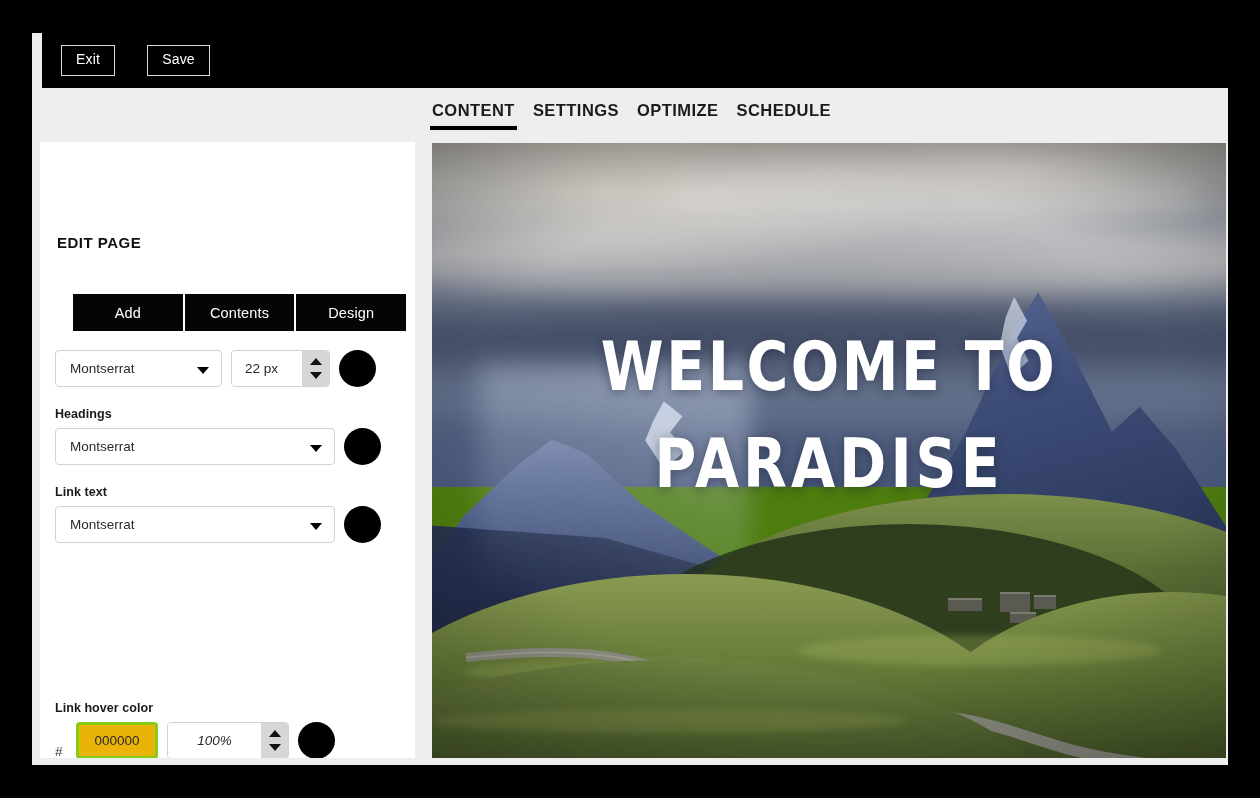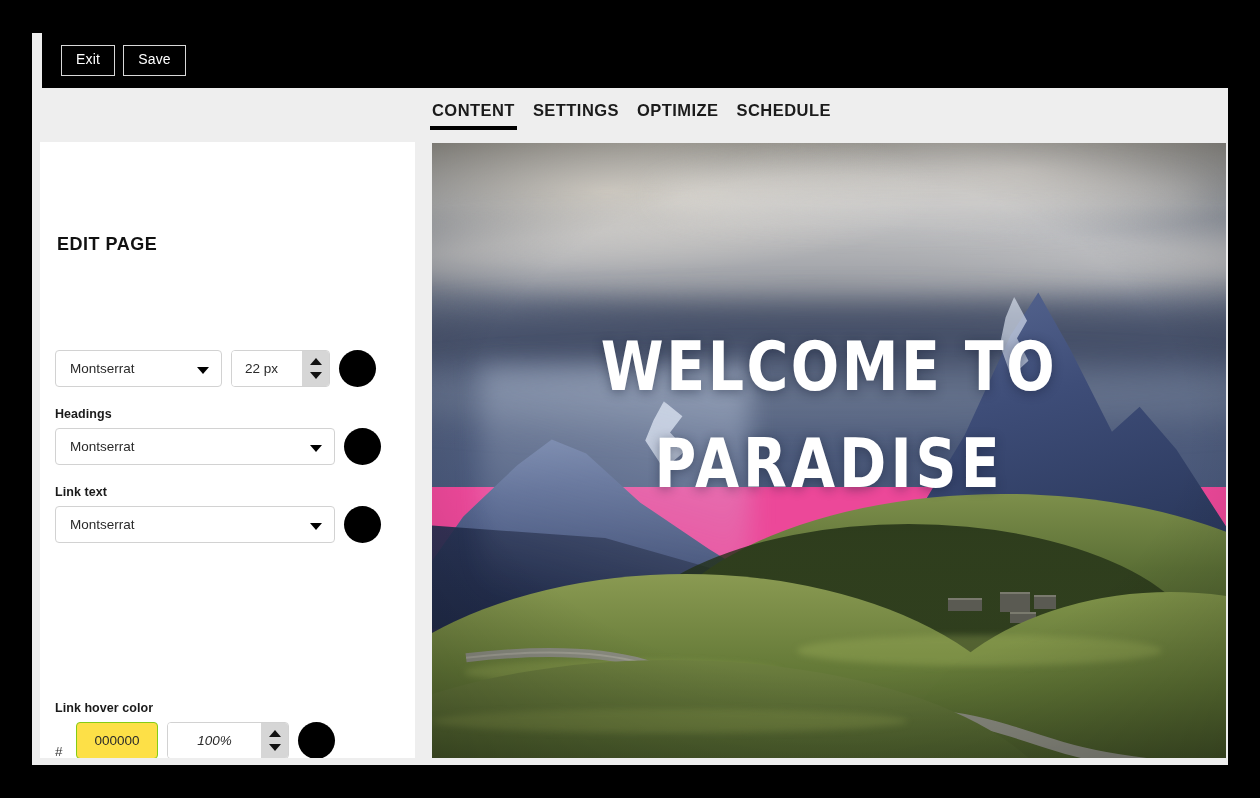--- a/index.html
+++ b/index.html
@@ -21,21 +21,21 @@
 
   
   #toolbar {
     position: absolute;
     left: 10px; top: 0;
     width: 1186px; height: 55px;
     background: #000000;
     display: flex;
     align-items: center;
     padding-left: 19px;
-    gap: 8px;
+    gap: 32px;
   }
   .tb-btn {
     background: #000000;
     border: 1px solid #d8d8d8;
     color: #ffffff;
     font-family: "Liberation Sans", sans-serif;
     font-size: 14px;
     letter-spacing: .2px;
     padding: 6px 14px 7px;
     min-width: 54px;
@@ -74,21 +74,21 @@
   #sidebar {
     position: absolute;
     left: 8px; top: 109px;
     width: 375px; height: 616px;
     background: #ffffff;
     overflow: hidden;
   }
   #panel-title {
     position: absolute;
     left: 17px; top: 92px;
-    font-size: 18px;
+    font-size: 15px;
     font-weight: 700;
     letter-spacing: .5px;
     color: #111;
   }
 
   
   #segmented {
     position: absolute;
     left: 33px; top: 152px;
     width: 333px; height: 37px;
@@ -211,38 +211,38 @@
     left: 15px; top: 559px;
     width: 350px;
   }
   .hash {
     font-size: 13.5px;
     color: #333;
     width: 12px;
   }
   .hex-input {
     width: 82px; height: 37px;
-    border: 1px solid #84cc16;
+    border: 3px solid #84cc16;
     border-radius: 4px;
-    background: #fde047;
+    background: #eab308;
     display: flex;
     align-items: center;
     justify-content: center;
     font-size: 13.5px;
     color: #2a2a2a;
     cursor: text;
   }
 
   
   #preview {
     position: absolute;
     left: 400px; top: 110px;
     width: 794px; height: 615px;
     overflow: hidden;
-    background: #ec4899;
+    background: #4d7c0f;
   }
   #photo { position: absolute; inset: 0; }
 
   .sky {
     position: absolute; left: 0; top: 0; width: 100%; height: 56%;
     background:
       radial-gradient(ellipse 60% 34% at 22% 14%, rgba(222,216,205,.85), rgba(222,216,205,0) 70%),
       radial-gradient(ellipse 52% 26% at 74% 8%,  rgba(205,201,196,.75), rgba(205,201,196,0) 72%),
       radial-gradient(ellipse 70% 22% at 48% 40%, rgba(60,72,96,.80),  rgba(60,72,96,0) 75%),
       radial-gradient(ellipse 40% 18% at 88% 30%, rgba(150,158,175,.55), rgba(150,158,175,0) 70%),
@@ -381,20 +381,25 @@
     <div class="tab active">CONTENT</div>
     <div class="tab">SETTINGS</div>
     <div class="tab">OPTIMIZE</div>
     <div class="tab">SCHEDULE</div>
   </div>
 
   <div id="sidebar">
 
     <div id="panel-title">EDIT PAGE</div>
 
+    <div id="segmented">
+      <button class="seg-btn">Add</button>
+      <button class="seg-btn">Contents</button>
+      <button class="seg-btn">Design</button>
+    </div>
 
     <div id="typo-section">
 
 
       <div class="field-group">
         <div class="ctrl-row">
           <div class="select-box wide">
             <span>Montserrat</span>
             <span class="caret"></span>
           </div>

